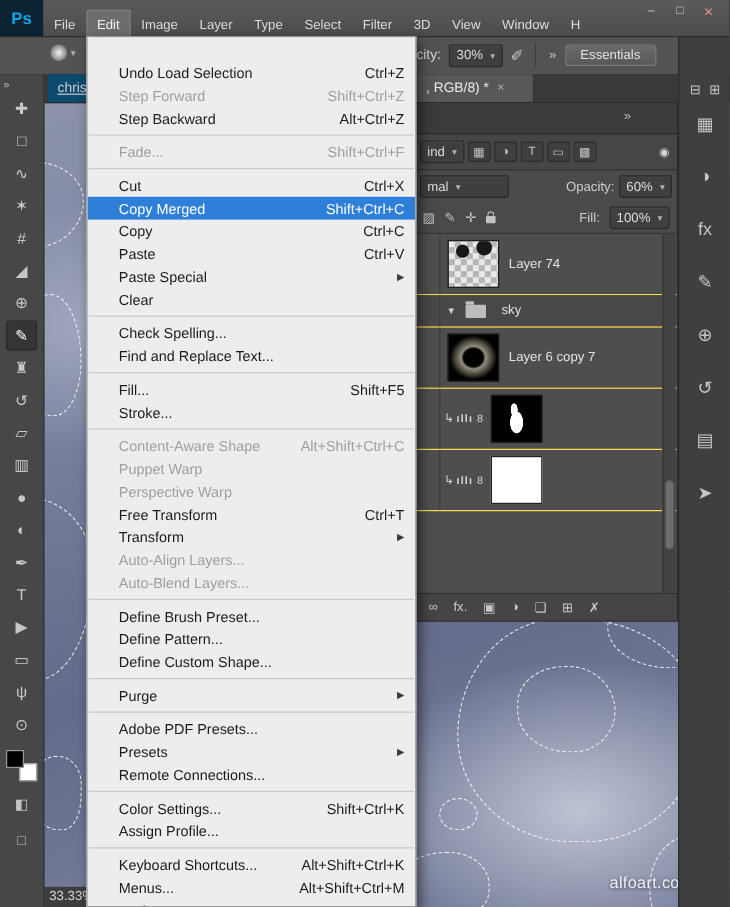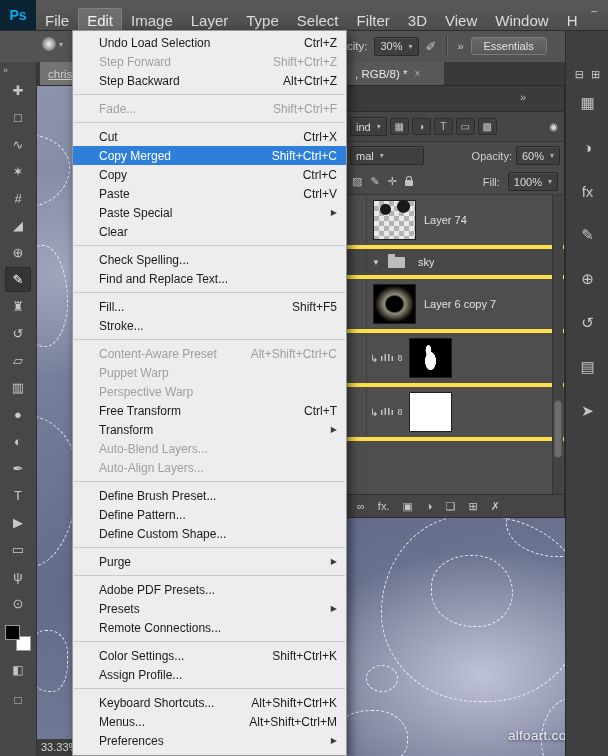--- a/index.html
+++ b/index.html
@@ -18,21 +18,21 @@
     color:#d6d6d6;font-size:11px;line-height:17px;padding-left:5px;box-sizing:border-box;}
   .watermark{position:absolute;right:30px;bottom:13px;color:#eef0f4;font-size:13.5px;
     letter-spacing:.3px;text-shadow:0 1px 3px rgba(20,24,40,.7);}
 
   
   .titlebar{position:absolute;left:0;top:0;width:608px;height:30px;
     background:linear-gradient(#5a5a5a,#4d4d4d);border-bottom:1px solid #2c2c2c;
     display:flex;align-items:center;z-index:30;}
   .pslogo{width:36px;height:30px;background:#0a2433;color:#0ea5e9;font-weight:bold;font-size:14px;
     display:flex;align-items:center;justify-content:center;flex:none;}
-  .mtitle{padding:0 9px;font-size:15px;color:#dcdcdc;line-height:26px;height:26px;border-radius:2px;margin-top:12px;}
+  .mtitle{padding:0 9px;font-size:11px;color:#dcdcdc;line-height:26px;height:26px;border-radius:2px;margin-top:12px;}
   .mtitle.active{background:#6d6d6d;box-shadow:inset 0 0 0 1px #808080;color:#f2f2f2;}
   .wctrl{margin-left:auto;display:flex;gap:9px;padding-right:10px;margin-top:-10px;}
   .wbtn{font-size:10px;color:#c9c9c9;width:15px;text-align:center;}
   .wbtn.close{color:#dd9090;}
 
   
   .optionsbar{position:absolute;left:0;top:30px;width:608px;height:32px;background:#535353;
     border-bottom:1px solid #2e2e2e;z-index:10;}
   .brushchip{position:absolute;left:42px;top:7px;display:flex;align-items:center;gap:3px;}
   .brushdot{width:14px;height:14px;border-radius:50%;background:radial-gradient(circle,#e9e9e9 8%,#6f6f6f 78%);}
@@ -46,21 +46,21 @@
   .chip{background:linear-gradient(#6b6b6b,#585858);border:1px solid #7a7a7a;border-radius:3px;
     padding:2px 12px;font-size:11px;color:#e4e4e4;}
   .chev{color:#c9c9c9;font-size:11px;}
   .obicon{color:#c8c8c8;font-size:13px;}
 
   
   .tabbar{position:absolute;left:36px;top:62px;width:572px;height:23px;background:#393939;
     border-bottom:1px solid #2b2b2b;z-index:10;}
   .tab{position:absolute;top:0;height:23px;font-size:11.5px;display:flex;align-items:center;
     padding:0 8px;box-sizing:border-box;}
-  .tab1{left:4px;width:60px;background:#737373;color:#cfcfcf;border-right:1px solid #2c2c2c;text-decoration:underline;}
+  .tab1{left:4px;width:60px;background:#0c4a6e;color:#cfcfcf;border-right:1px solid #2c2c2c;text-decoration:underline;}
   .tab2{left:311px;width:97px;background:#585858;color:#e8e8e8;}
   .tabx{margin-left:7px;color:#b3b3b3;font-size:10px;}
 
   
   .toolbar{position:absolute;left:0;top:62px;width:36px;height:694px;background:#474747;
     border-right:1px solid #323232;display:flex;flex-direction:column;align-items:center;z-index:10;}
   .tcollapse{align-self:flex-start;color:#bbb;font-size:9px;padding:3px 0 2px 3px;}
   .tool{width:26px;height:25px;display:flex;align-items:center;justify-content:center;
     color:#c8c8c8;font-size:13px;margin:1px 0;flex:none;}
   .tool.selected{background:#353535;border-radius:3px;color:#fff;box-shadow:inset 0 0 0 1px #2a2a2a;}
@@ -90,21 +90,21 @@
   .pblend{height:27px;display:flex;align-items:center;padding:0 4px;gap:4px;font-size:11px;
     color:#cfcfcf;flex:none;}
   .plock{height:25px;display:flex;align-items:center;padding:0 6px;gap:8px;font-size:11px;
     color:#cfcfcf;border-bottom:1px solid #383838;flex:none;}
   .lockicon{color:#c3c3c3;font-size:11px;}
   .padlock{width:8px;height:6px;background:#c3c3c3;border-radius:1px;position:relative;margin-top:3px;}
   .padlock::before{content:"";position:absolute;top:-4px;left:1px;width:4px;height:4px;
     border:1.5px solid #c3c3c3;border-bottom:none;border-radius:3px 3px 0 0;}
   .rlabel{margin-left:auto;}
   .plist{flex:1;background:#4e4e4e;position:relative;overflow:hidden;}
-  .lrow{display:flex;align-items:center;height:50px;border-bottom:4px solid #fde047;
+  .lrow{display:flex;align-items:center;height:50px;border-bottom:1px solid #fde047;
     font-size:11px;color:#e2e2e2;}
   .lrow.group{height:26px;background:#484848;}
   .lrow.sel{background:#75849b;color:#fff;}
   .eye{width:20px;align-self:stretch;border-right:1px solid #3e3e3e;flex:none;}
   .th{width:43px;height:40px;border:1px solid #1f1f1f;flex:none;margin-left:6px;box-sizing:border-box;}
   .t-checker{background:
       radial-gradient(circle at 28% 22%, #181818 0 5px, rgba(0,0,0,0) 6px),
       radial-gradient(circle at 72% 14%, #181818 0 6px, rgba(0,0,0,0) 7px),
       linear-gradient(45deg,#b3b3b3 25%,rgba(0,0,0,0) 25%,rgba(0,0,0,0) 75%,#b3b3b3 75%),
       linear-gradient(45deg,#b3b3b3 25%,#e9e9e9 25%,#e9e9e9 75%,#b3b3b3 75%);
@@ -138,21 +138,21 @@
   .linkg{color:#d0d0d0;font-size:9px;margin:0 1px 0 3px;}
   .pscrolltrack{position:absolute;right:1px;top:0;width:10px;height:100%;background:#434343;
     border-left:1px solid #363636;}
   .pscrollthumb{position:absolute;right:2px;top:205px;width:8px;height:58px;background:#6d6d6d;
     border:1px solid #575757;border-radius:4px;box-sizing:border-box;}
   .pbottom{height:22px;background:#454545;border-top:1px solid #303030;display:flex;align-items:center;
     gap:13px;padding:0 11px;font-size:11px;color:#c7c7c7;flex:none;}
 
   
   .editmenu{position:absolute;left:72px;top:30px;width:275px;height:726px;background:#ededed;
-    border:1px solid #979797;box-shadow:3px 4px 10px rgba(0,0,0,.55);padding-top:2px;
+    border:1px solid #979797;box-shadow:3px 4px 10px rgba(0,0,0,.55);padding-top:20px;
     box-sizing:border-box;overflow:hidden;z-index:40;}
   .mi{height:19px;display:flex;align-items:center;padding:0 9px 0 26px;font-size:12px;
     color:#1b1b1b;white-space:nowrap;}
   .mi .sc{margin-left:auto;padding-left:20px;}
   .mi .arr{margin-left:auto;font-size:8px;color:#3c3c3c;}
   .mi.dis{color:#9f9f9f;}
   .mi.hl{background:#2d7fd9;color:#fff;}
   .msep{height:1px;background:#c9c9c9;margin:4px 1px;}
 </style>
 </head>
@@ -457,42 +457,42 @@
       <div class="msep"></div>
       <div class="mi">
         <span class="lbl">Fill...</span>
         <span class="sc">Shift+F5</span>
       </div>
       <div class="mi">
         <span class="lbl">Stroke...</span>
       </div>
       <div class="msep"></div>
       <div class="mi dis">
-        <span class="lbl">Content-Aware Preset</span>
+        <span class="lbl">Content-Aware Shape</span>
         <span class="sc">Alt+Shift+Ctrl+C</span>
       </div>
       <div class="mi dis">
         <span class="lbl">Puppet Warp</span>
       </div>
       <div class="mi dis">
         <span class="lbl">Perspective Warp</span>
       </div>
       <div class="mi">
         <span class="lbl">Free Transform</span>
         <span class="sc">Ctrl+T</span>
       </div>
       <div class="mi">
         <span class="lbl">Transform</span>
         <span class="arr">▶</span>
       </div>
       <div class="mi dis">
+        <span class="lbl">Auto-Align Layers...</span>
+      </div>
+      <div class="mi dis">
         <span class="lbl">Auto-Blend Layers...</span>
-      </div>
-      <div class="mi dis">
-        <span class="lbl">Auto-Align Layers...</span>
       </div>
       <div class="msep"></div>
       <div class="mi">
         <span class="lbl">Define Brush Preset...</span>
       </div>
       <div class="mi">
         <span class="lbl">Define Pattern...</span>
       </div>
       <div class="mi">
         <span class="lbl">Define Custom Shape...</span>

